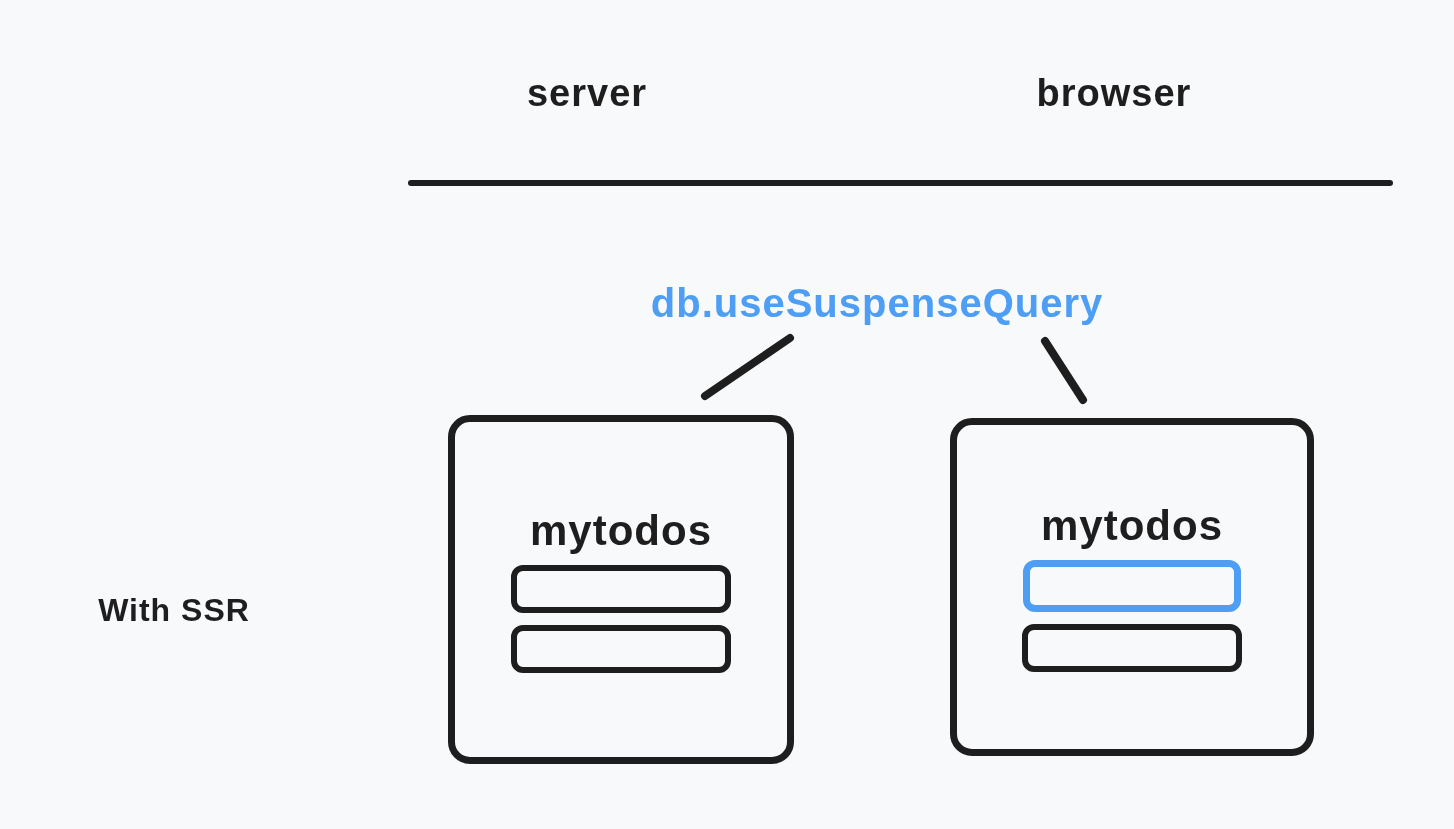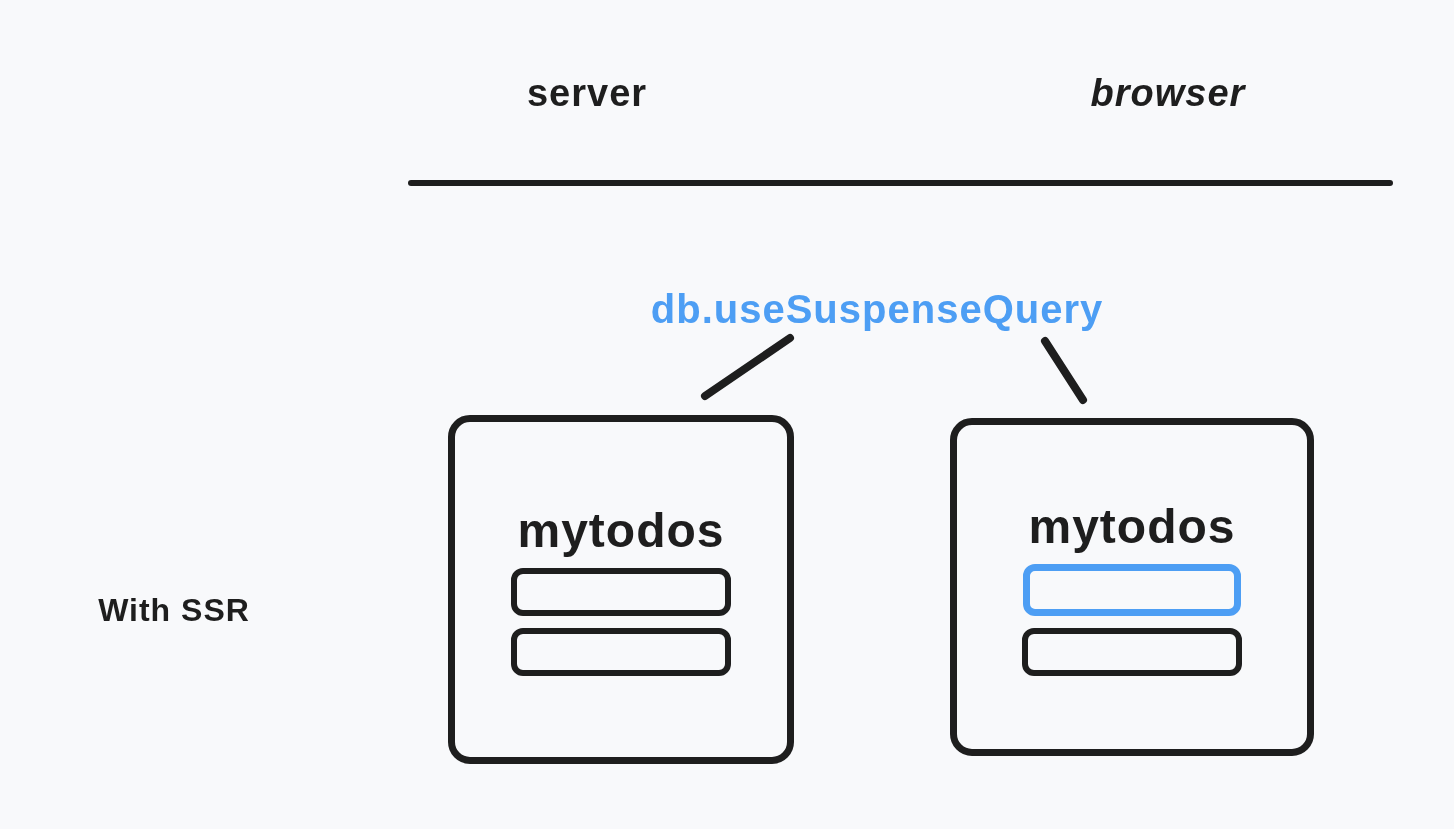--- a/index.html
+++ b/index.html
@@ -26,34 +26,34 @@
     letter-spacing: 1px;
     white-space: nowrap;
   }
   .col-header {
     position: absolute;
     top: 72px;
     font-size: 38px;
     transform: translateX(-50%);
   }
   .col-header.server { left: 587px; }
-  .col-header.browser { left: 1168px; font-style: italic; }
+  .col-header.browser { left: 1114px; }
   .divider {
     position: absolute;
     left: 408px;
     top: 180px;
     width: 985px;
     height: 6px;
     background: var(--stroke);
     border-radius: 3px;
   }
   .query-label {
     position: absolute;
     left: 877px;
-    top: 287px;
+    top: 281px;
     transform: translateX(-50%);
     font-size: 40px;
     font-weight: 700;
     color: var(--accent);
     letter-spacing: 1px;
     white-space: nowrap;
   }
   .connector-svg {
     position: absolute;
     left: 0; top: 0;
@@ -73,21 +73,21 @@
   }
   .cache-box.server-box {
     left: 448px; top: 415px;
     width: 346px; height: 349px;
   }
   .cache-box.browser-box {
     left: 950px; top: 418px;
     width: 364px; height: 338px;
   }
   .cache-title {
-    font-size: 48px;
+    font-size: 42px;
     margin-bottom: 10px;
     letter-spacing: 1px;
   }
   .rows {
     display: flex;
     flex-direction: column;
     gap: 12px;
     align-items: center;
   }
   .cache-row {

